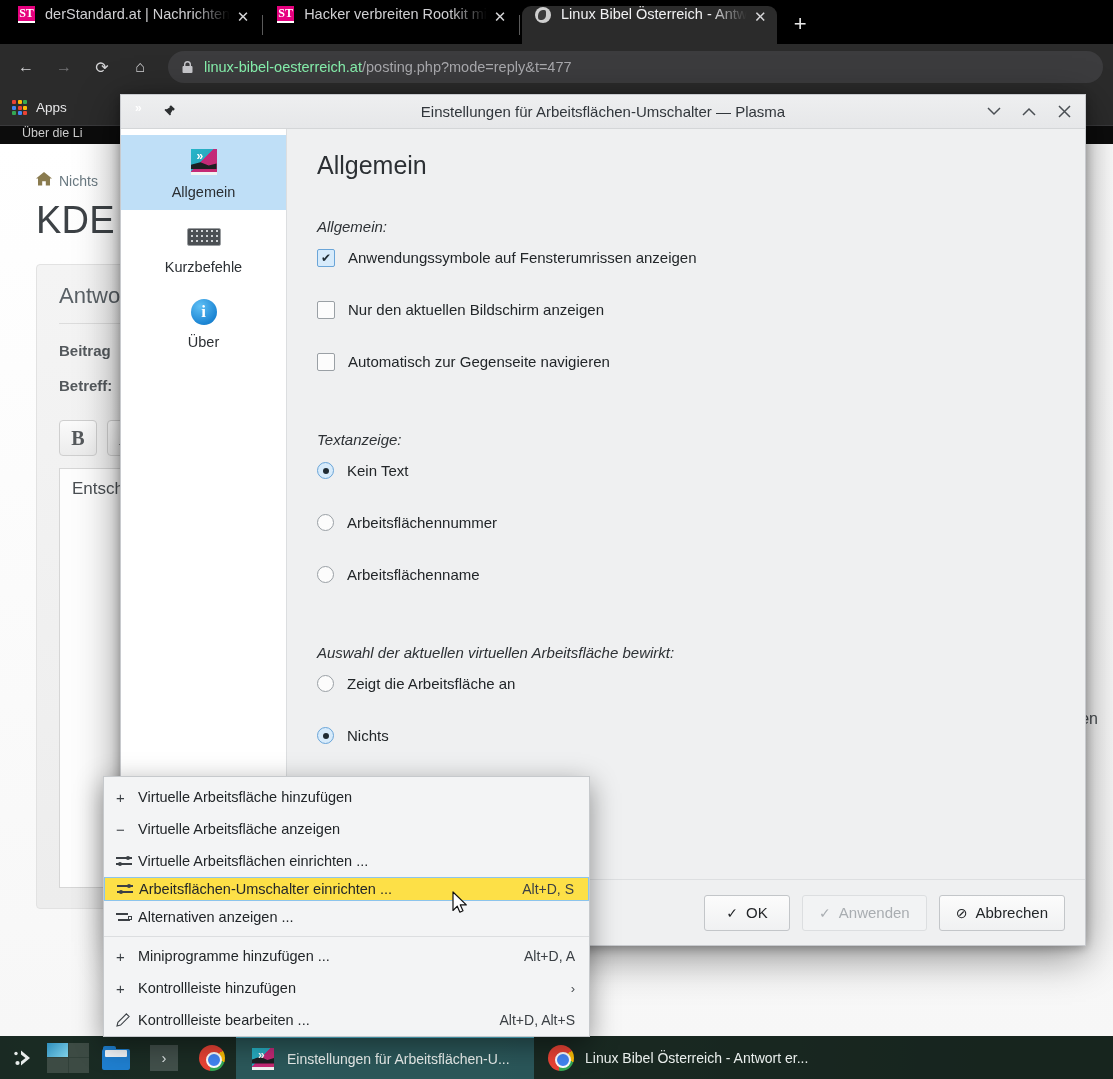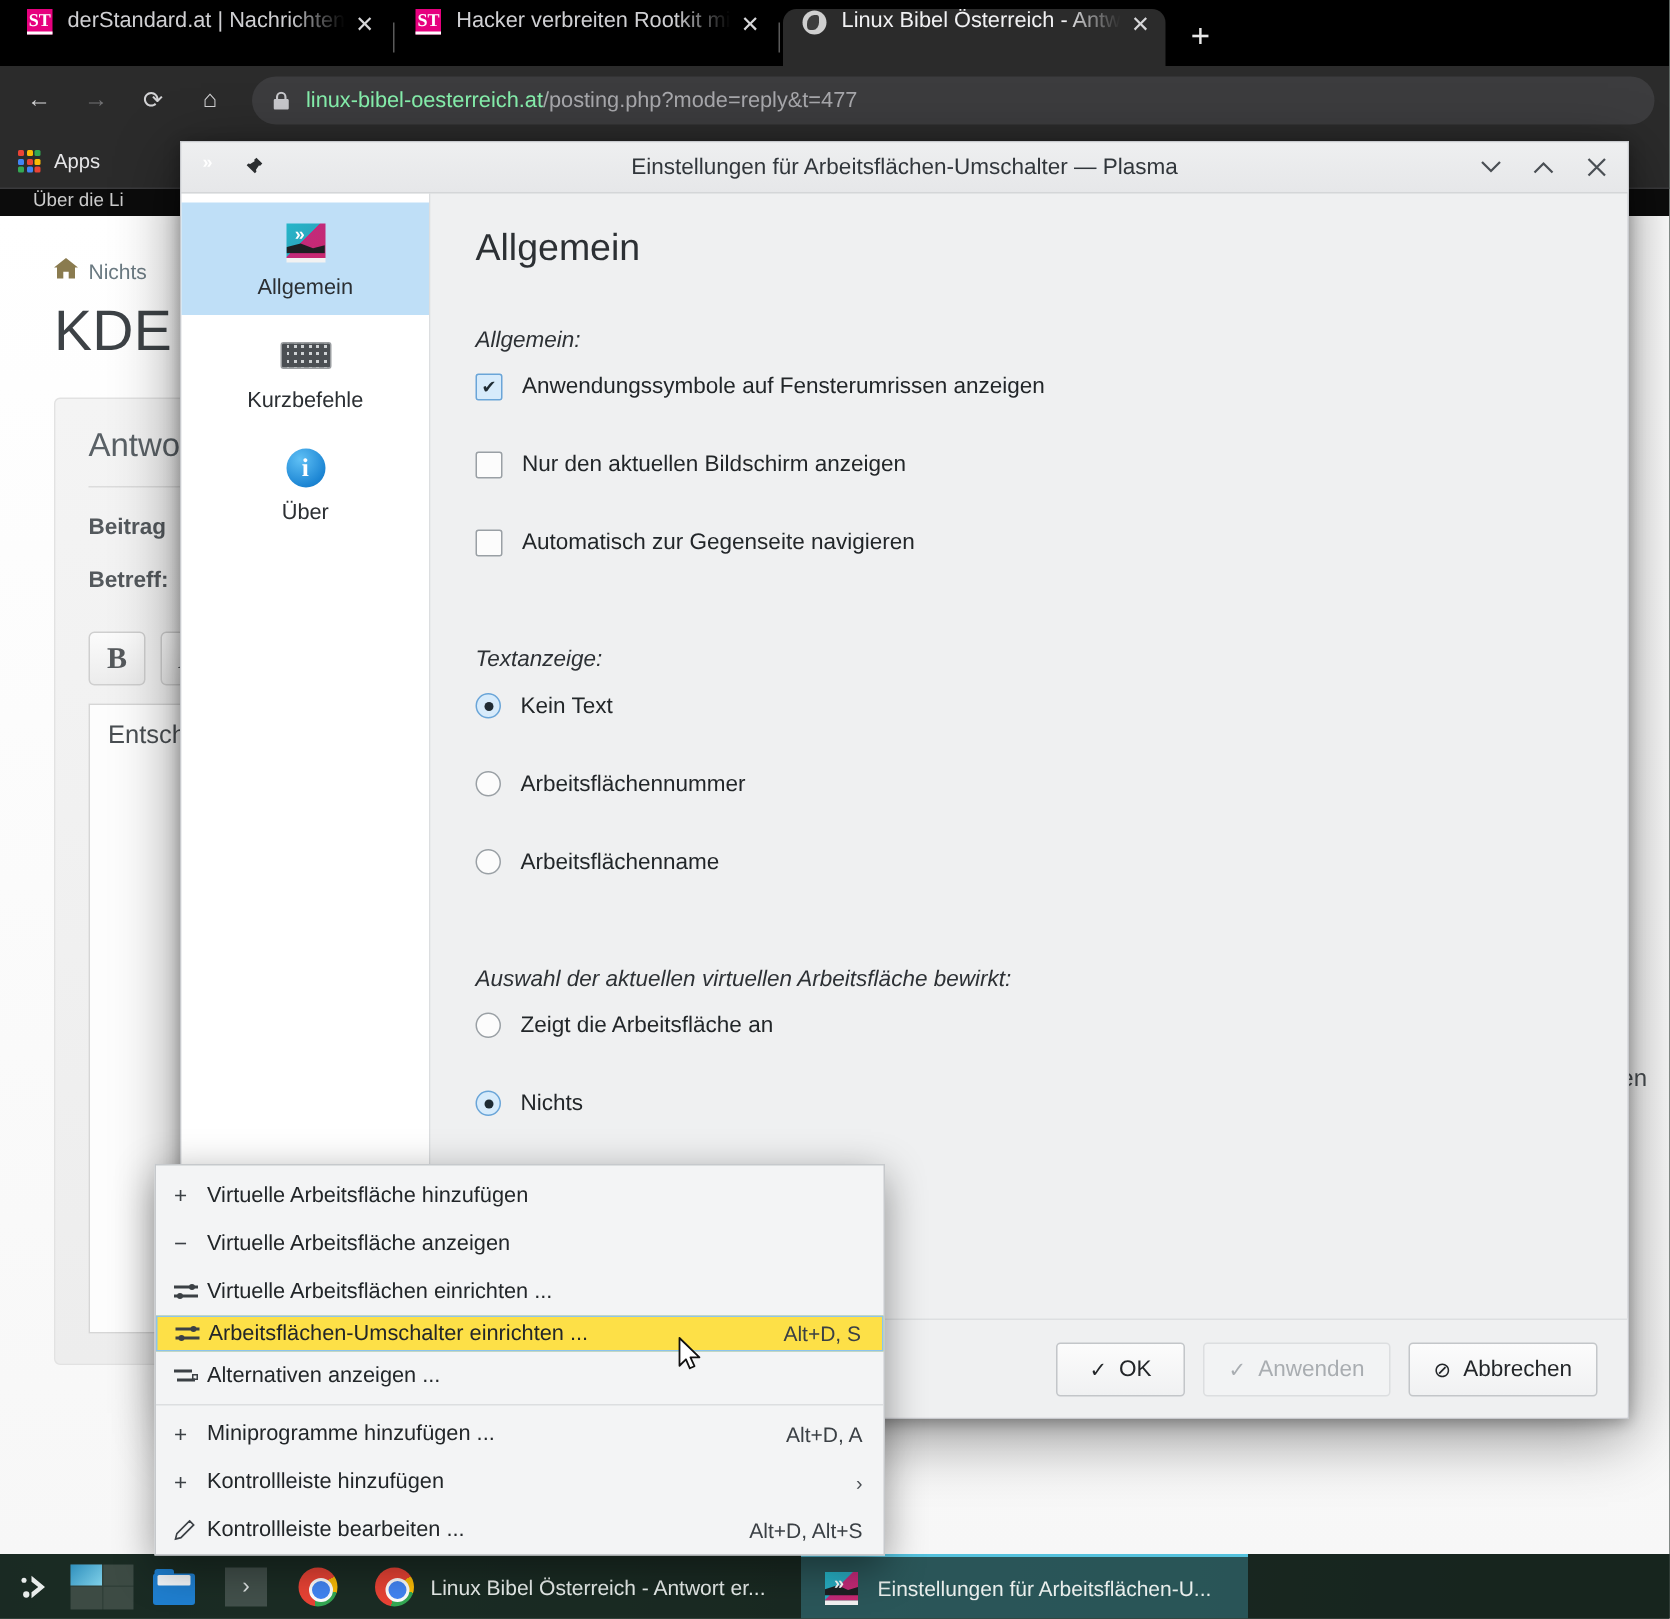--- a/index.html
+++ b/index.html
@@ -666,28 +666,28 @@
     </div>
 
     <div class="tbicon">
       <span class="ico-term">›</span>
     </div>
 
     <div class="tbicon">
       <span class="chrome-ico"></span>
     </div>
 
+    <div class="tb-task active">
+      <span class="ic">
+          <span class="plasma-icon"></span>
+        </span>
+      <span class="tlabel">Einstellungen für Arbeitsflächen-U...</span>
+    </div>
+
     <div class="tb-task">
       <span class="ic">
           <span class="chrome-ico"></span>
         </span>
       <span class="tlabel">Linux Bibel Österreich - Antwort er...</span>
     </div>
-
-    <div class="tb-task active">
-      <span class="ic">
-          <span class="plasma-icon"></span>
-        </span>
-      <span class="tlabel">Einstellungen für Arbeitsflächen-U...</span>
-    </div>
   </div>
 
 </div>
 
 </body></html>

